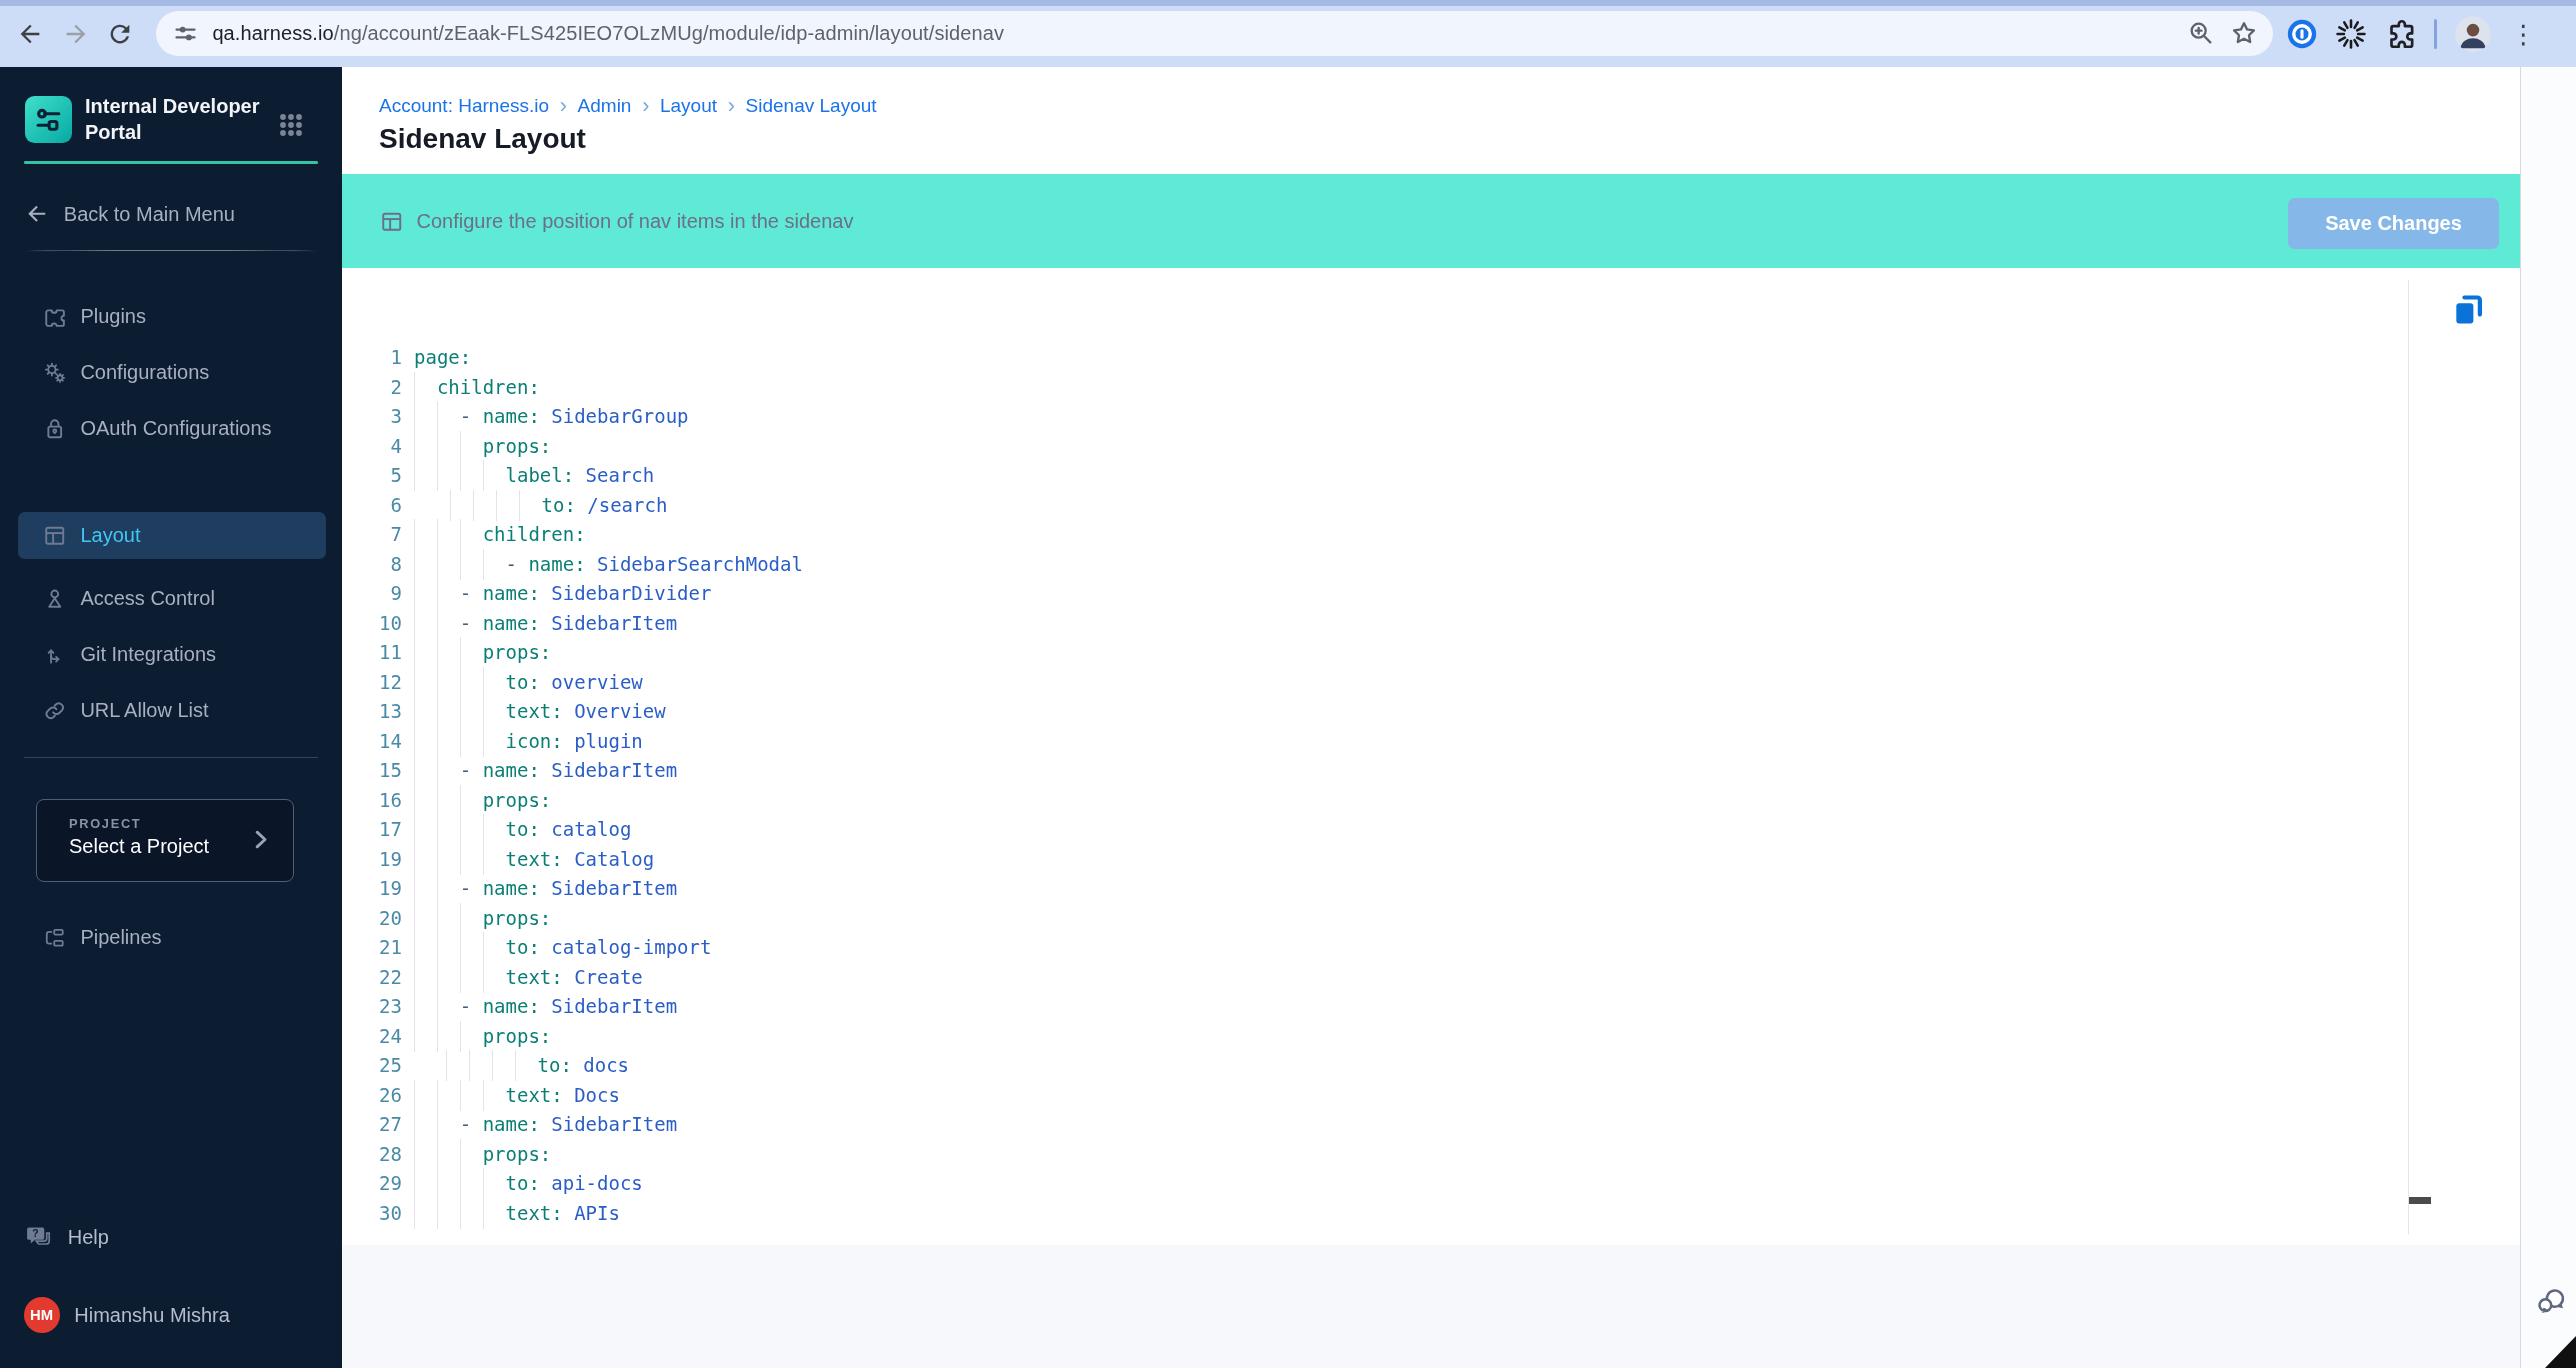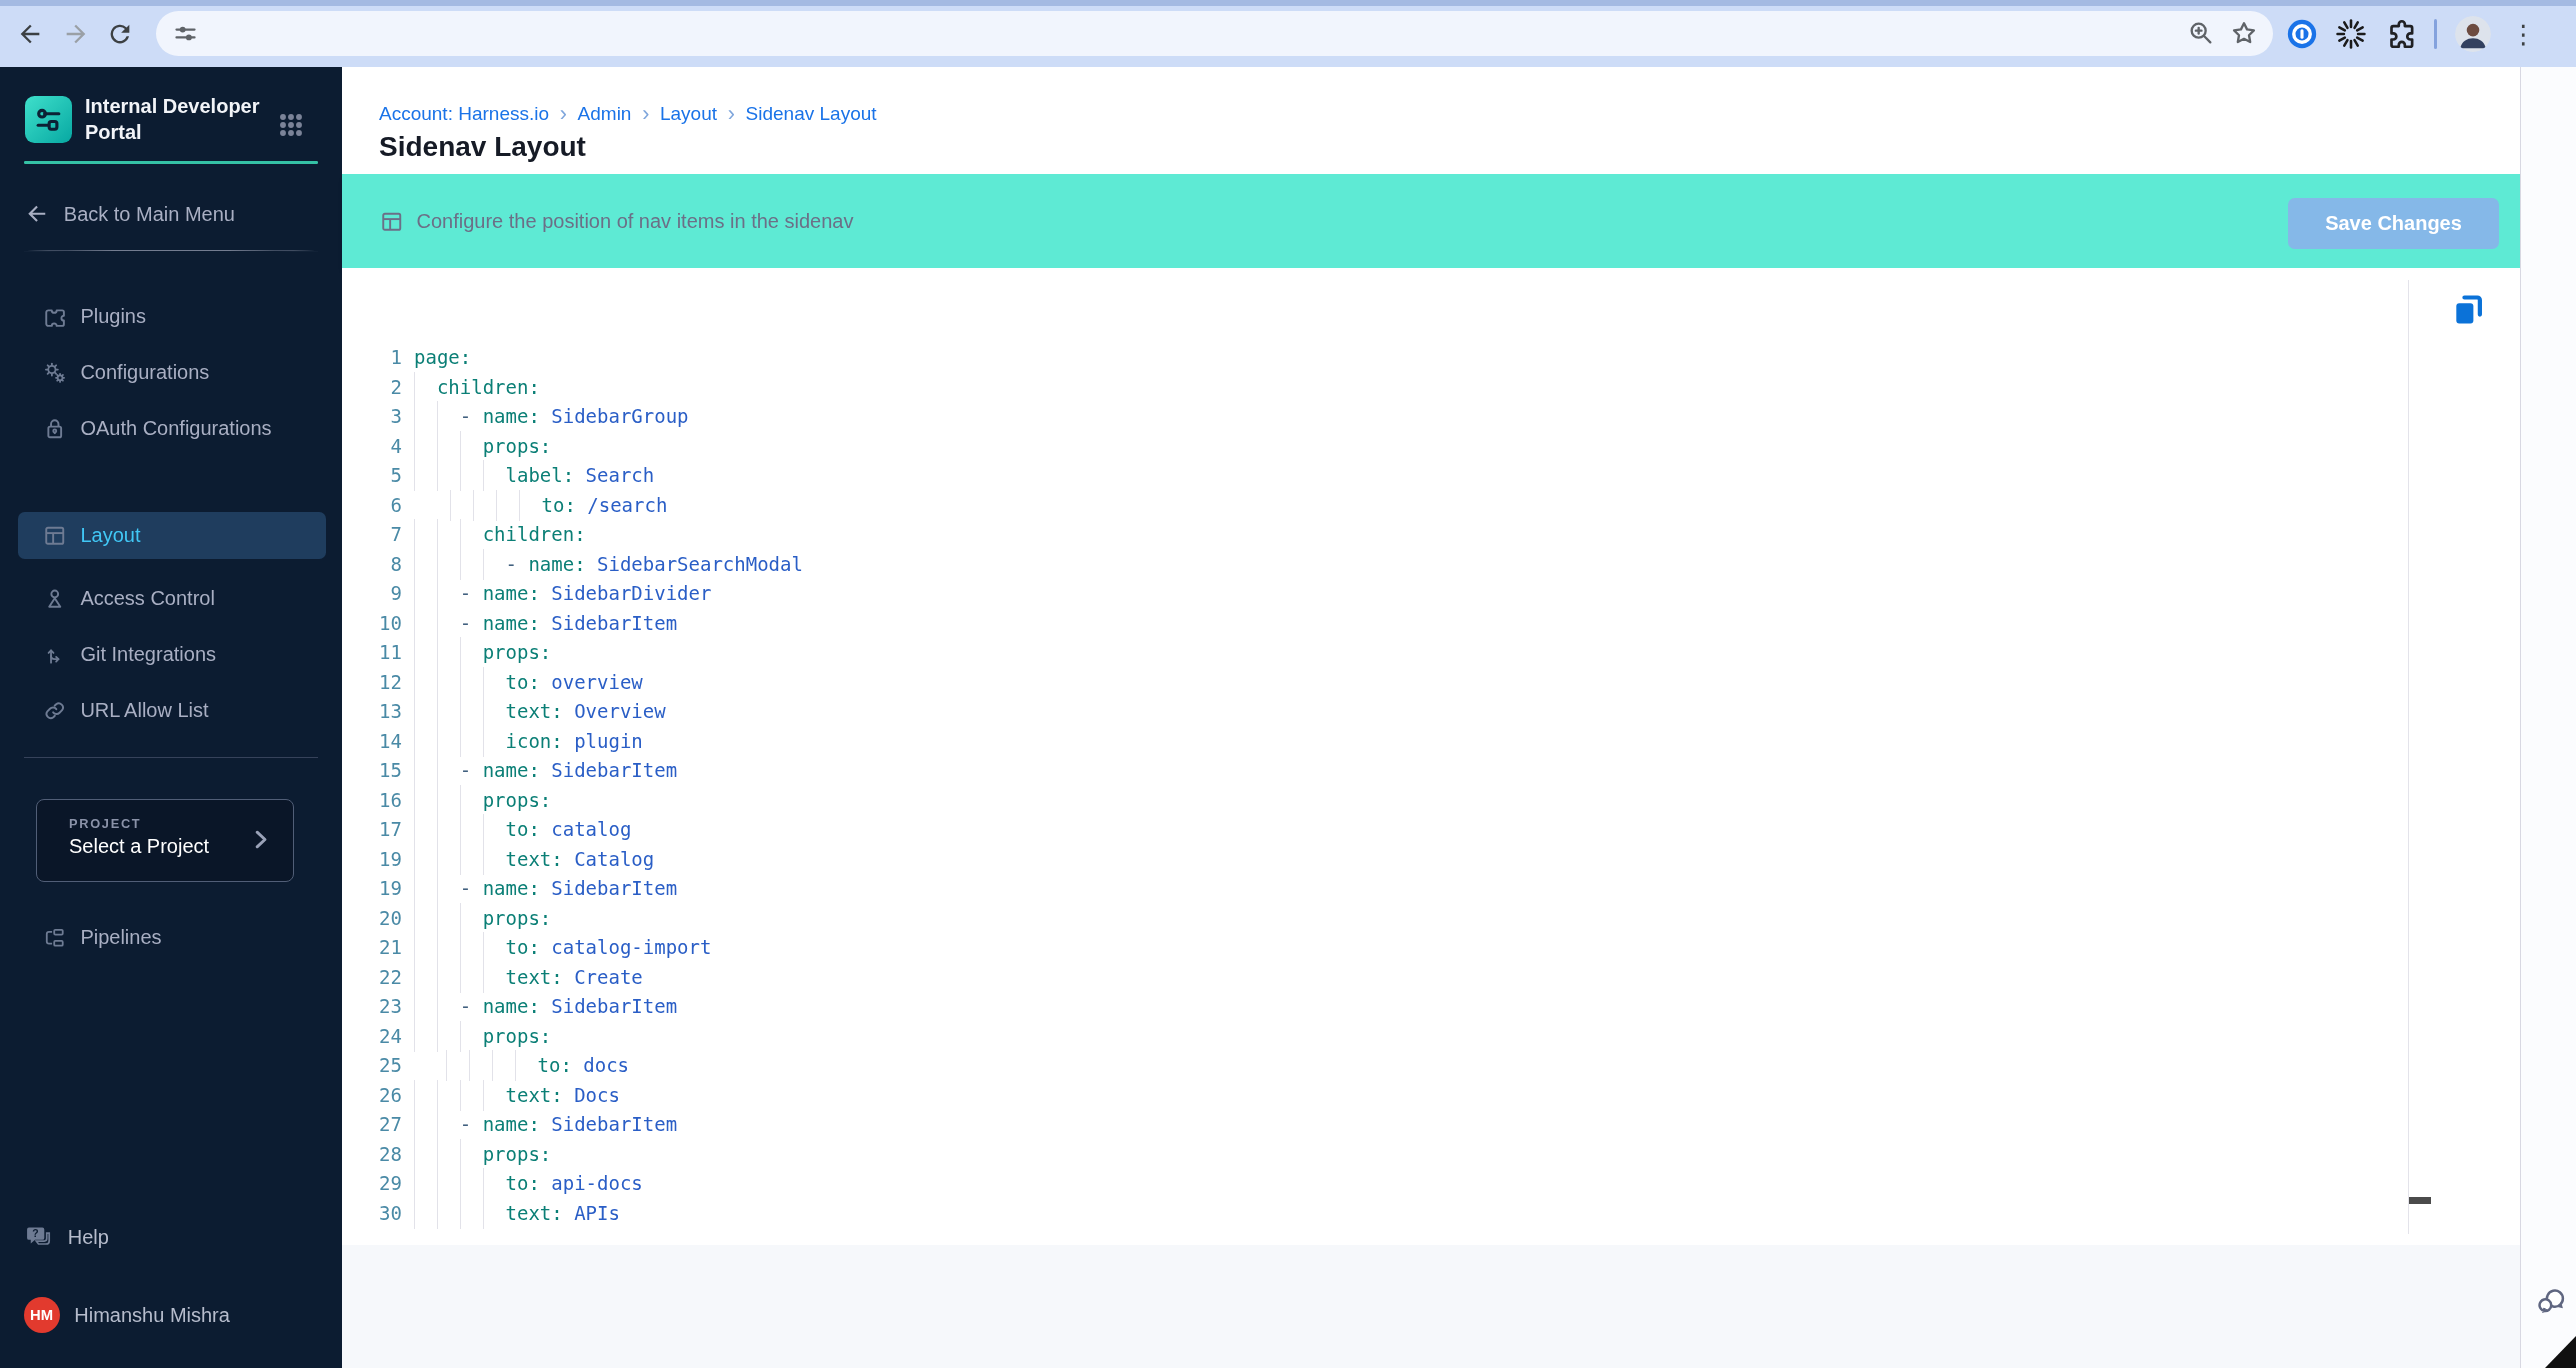--- a/index.html
+++ b/index.html
@@ -54,21 +54,21 @@
   .project-label { position:absolute; left:32px; top:35px; font-size:20px; color:#ffffff; }
   .project-chev { position:absolute; right:19px; top:25.5px; }
 
   .bottom-row { position:absolute; left:23.5px; width:295px; height:40px; display:flex; align-items:center; cursor:pointer; }
   .bottom-row .lbl { margin-left:14.8px; font-size:20px; color:#b6bccc; }
   .avatar-hm { width:36px; height:36px; border-radius:50%; background:#e23a2e; color:#fff;
     display:flex; align-items:center; justify-content:center; font-size:14.8px; font-weight:700; flex:0 0 auto; }
 
   
   .main { position:absolute; left:342px; top:67px; width:2178px; height:1301px; background:#fff; }
-  .page-header { position:absolute; left:0; top:16px; width:100%; height:119px; border-bottom:1.3px solid #e7e7ee; }
+  .page-header { position:absolute; left:0; top:8px; width:100%; height:119px; border-bottom:1.3px solid #e7e7ee; }
   .breadcrumb { position:absolute; left:37px; top:20px; font-size:19px; color:#1a73e8; display:flex; align-items:center; }
   .breadcrumb a { color:#1a73e8; text-decoration:none; cursor:pointer; }
   .crumb-sep { color:#7fa6dc; margin:0 10.7px; font-size:21.5px; line-height:19px; }
   .page-title { position:absolute; left:37px; top:48px; font-size:28px; font-weight:700; color:#161b26; }
 
   .config-row { position:absolute; left:0; top:107px; width:100%; height:95px; background:#5eead4;
     border-bottom:0.7px solid #ececf2; box-shadow:0 4px 5.4px rgba(40,41,61,.04); }
   .config-left { position:absolute; left:37px; top:0; height:95px; display:flex; align-items:center; }
   .config-left .txt { margin-left:12px; font-size:20px; color:#6c6f87; }
   .save-btn { position:absolute; left:1946px; top:23.5px; width:211px; height:51px; background:#85b8e8;
@@ -116,20 +116,21 @@
 
     <div class="urlbar">
       <svg class="tune" width="27" height="27" viewBox="0 0 24 24">
         <g stroke="#5f6368" stroke-width="2" fill="none" stroke-linecap="round">
           <line x1="4" y1="8.5" x2="20" y2="8.5"></line>
             <line x1="4" y1="15.5" x2="20" y2="15.5"></line>
         </g>
         <circle cx="9.5" cy="8.5" r="2.6" fill="#5f6368"></circle>
           <circle cx="15" cy="15.5" r="2.6" fill="#5f6368"></circle>
       </svg>
+      <span class="url-text"><span>qa.harness.io</span><span class="path">/ng/account/zEaak-FLS425IEO7OLzMUg/module/idp-admin/layout/sidenav</span></span>
       <span class="spacer"></span>
       <svg class="pill-ic" viewBox="0 0 24 24">
         <g stroke="#5f6368" stroke-width="2" fill="none" stroke-linecap="round">
           <circle cx="10" cy="10" r="6"></circle>
             <line x1="14.6" y1="14.6" x2="20" y2="20"></line>
           <line x1="7.6" y1="10" x2="12.4" y2="10"></line>
             <line x1="10" y1="7.6" x2="10" y2="12.4"></line>
         </g>
       </svg>
       <svg class="pill-ic" viewBox="0 0 24 24">

